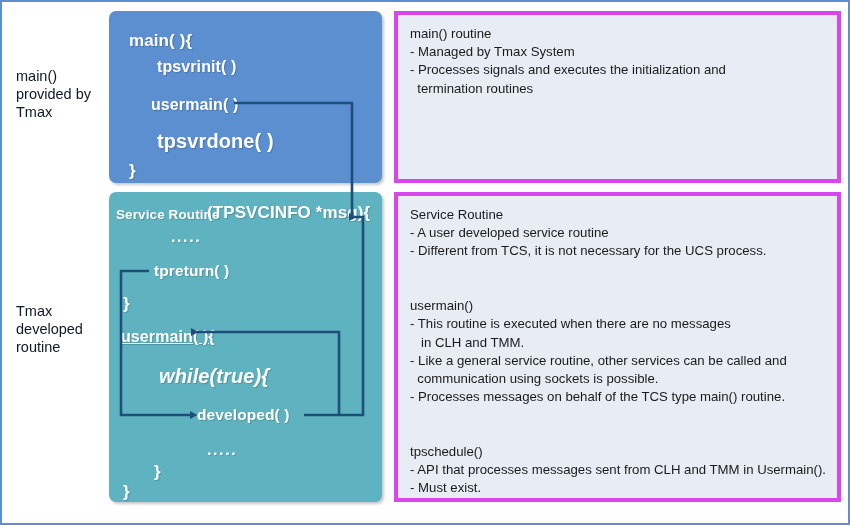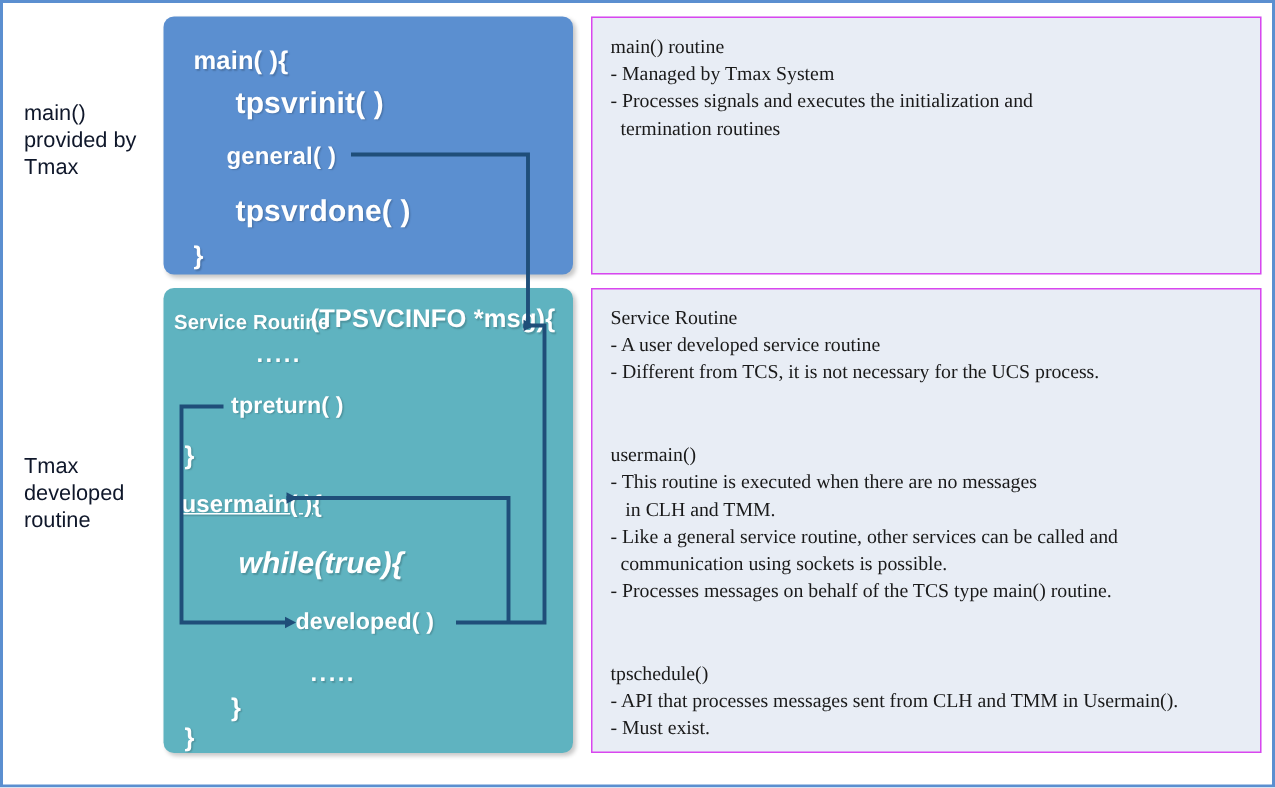--- a/index.html
+++ b/index.html
@@ -60,21 +60,21 @@
   .code-line {
     position: absolute;
     white-space: nowrap;
     font-weight: bold;
     letter-spacing: 0.1px;
     text-shadow: 1px 1px 1px rgba(0,0,0,0.18);
   }
 
   
   #m-main      { left: 20px;  top: 20px;  font-size: 17px; }
-  #m-tpsvrinit { left: 48px;  top: 47px;  font-size: 20px; }
+  #m-tpsvrinit { left: 48px;  top: 47px;  font-size: 16px; }
   #m-usermain  { left: 42px;  top: 85px;  font-size: 16px; }
   #m-tpsvrdone { left: 48px;  top: 119px; font-size: 20px; }
   #m-close     { left: 20px;  top: 150px; font-size: 17px; }
 
   
   #u-sigA { left: 7px;   top: 15px; font-size: 13.5px; }
   #u-sigB { left: 98px;  top: 11px; font-size: 17px; }
   #u-dots1     { left: 62px;  top: 36px;  font-size: 16px; letter-spacing: 1.6px; }
   #u-tpreturn  { left: 45px;  top: 70px;  font-size: 15.5px; text-align: center; }
   #u-brace1    { left: 14px;  top: 102px; font-size: 17px; }
@@ -83,23 +83,22 @@
   #u-tpschedule{ left: 88px;  top: 214px; font-size: 15.5px; }
   #u-dots2     { left: 98px;  top: 249px; font-size: 16px; letter-spacing: 1.6px; }
   #u-brace2    { left: 45px;  top: 270px; font-size: 17px; }
   #u-brace3    { left: 14px;  top: 290px; font-size: 17px; }
 
   
   .desc-panel {
     position: absolute;
     box-sizing: border-box;
     background: #E8EDF5;
-    border: 1px solid #d946ef;
+    border: 4px solid #d946ef;
     color: #1a1a1a;
-    font-family: Liberation Serif, serif;
   }
   #panel-main { left: 392px; top: 9px;  width: 447px; height: 172px; }
   #panel-user { left: 392px; top: 190px; width: 447px; height: 310px; }
 
   .desc-text {
     position: absolute;
     left: 12px;
     top: 10px;
     right: 6px;
     font-size: 13.2px;
@@ -125,21 +124,21 @@
 provided by
 Tmax</div>
 
   <div class="side-label" id="label-user">Tmax
 developed
 routine</div>
 
   <div class="code-box" id="box-main">
     <div class="code-line" id="m-main">main( ){</div>
     <div class="code-line" id="m-tpsvrinit">tpsvrinit( )</div>
-    <div class="code-line" id="m-usermain">general( )</div>
+    <div class="code-line" id="m-usermain">usermain( )</div>
     <div class="code-line" id="m-tpsvrdone">tpsvrdone( )</div>
     <div class="code-line" id="m-close">}</div>
   </div>
 
   <div class="code-box" id="box-user">
     <div class="code-line" id="u-sigA">Service Routine</div>
     <div class="code-line" id="u-sigB">(TPSVCINFO *msg){</div>
     <div class="code-line" id="u-dots1">.....</div>
     <div class="code-line" id="u-tpreturn">tpreturn( )</div>
     <div class="code-line" id="u-brace1">}</div>

